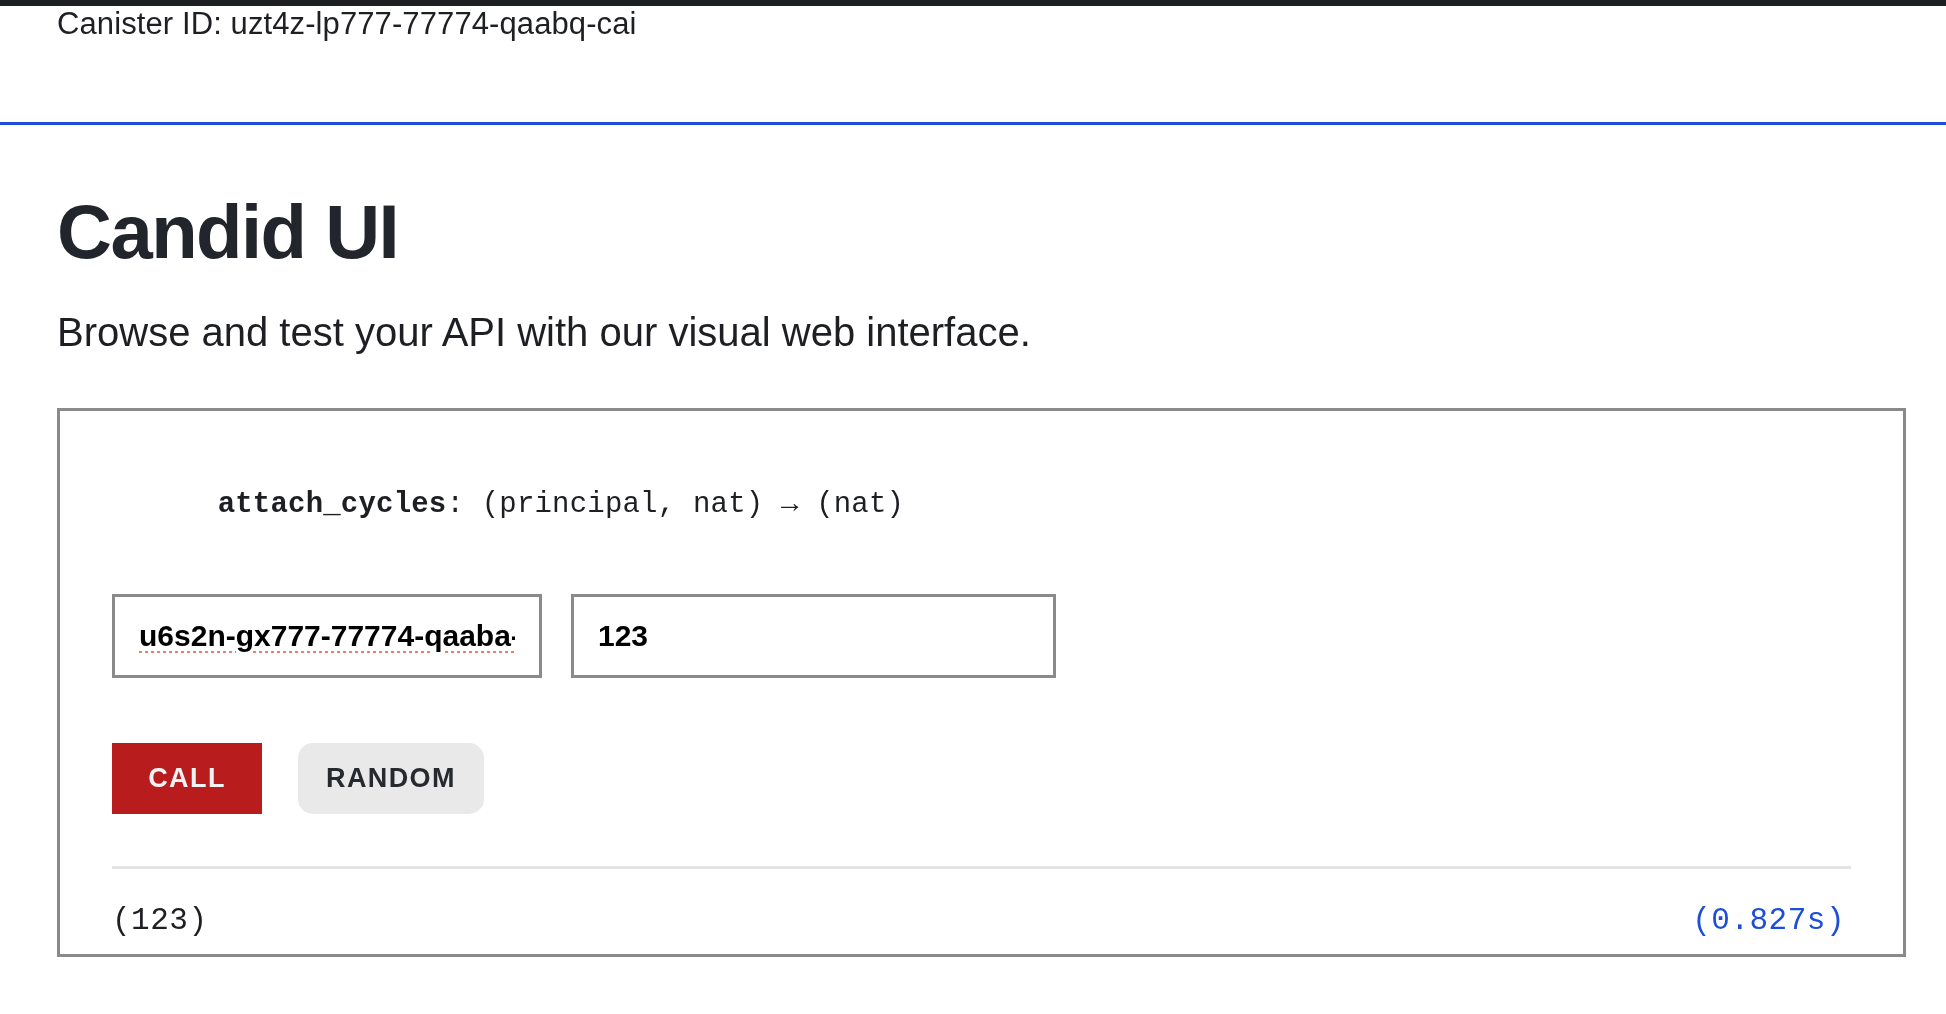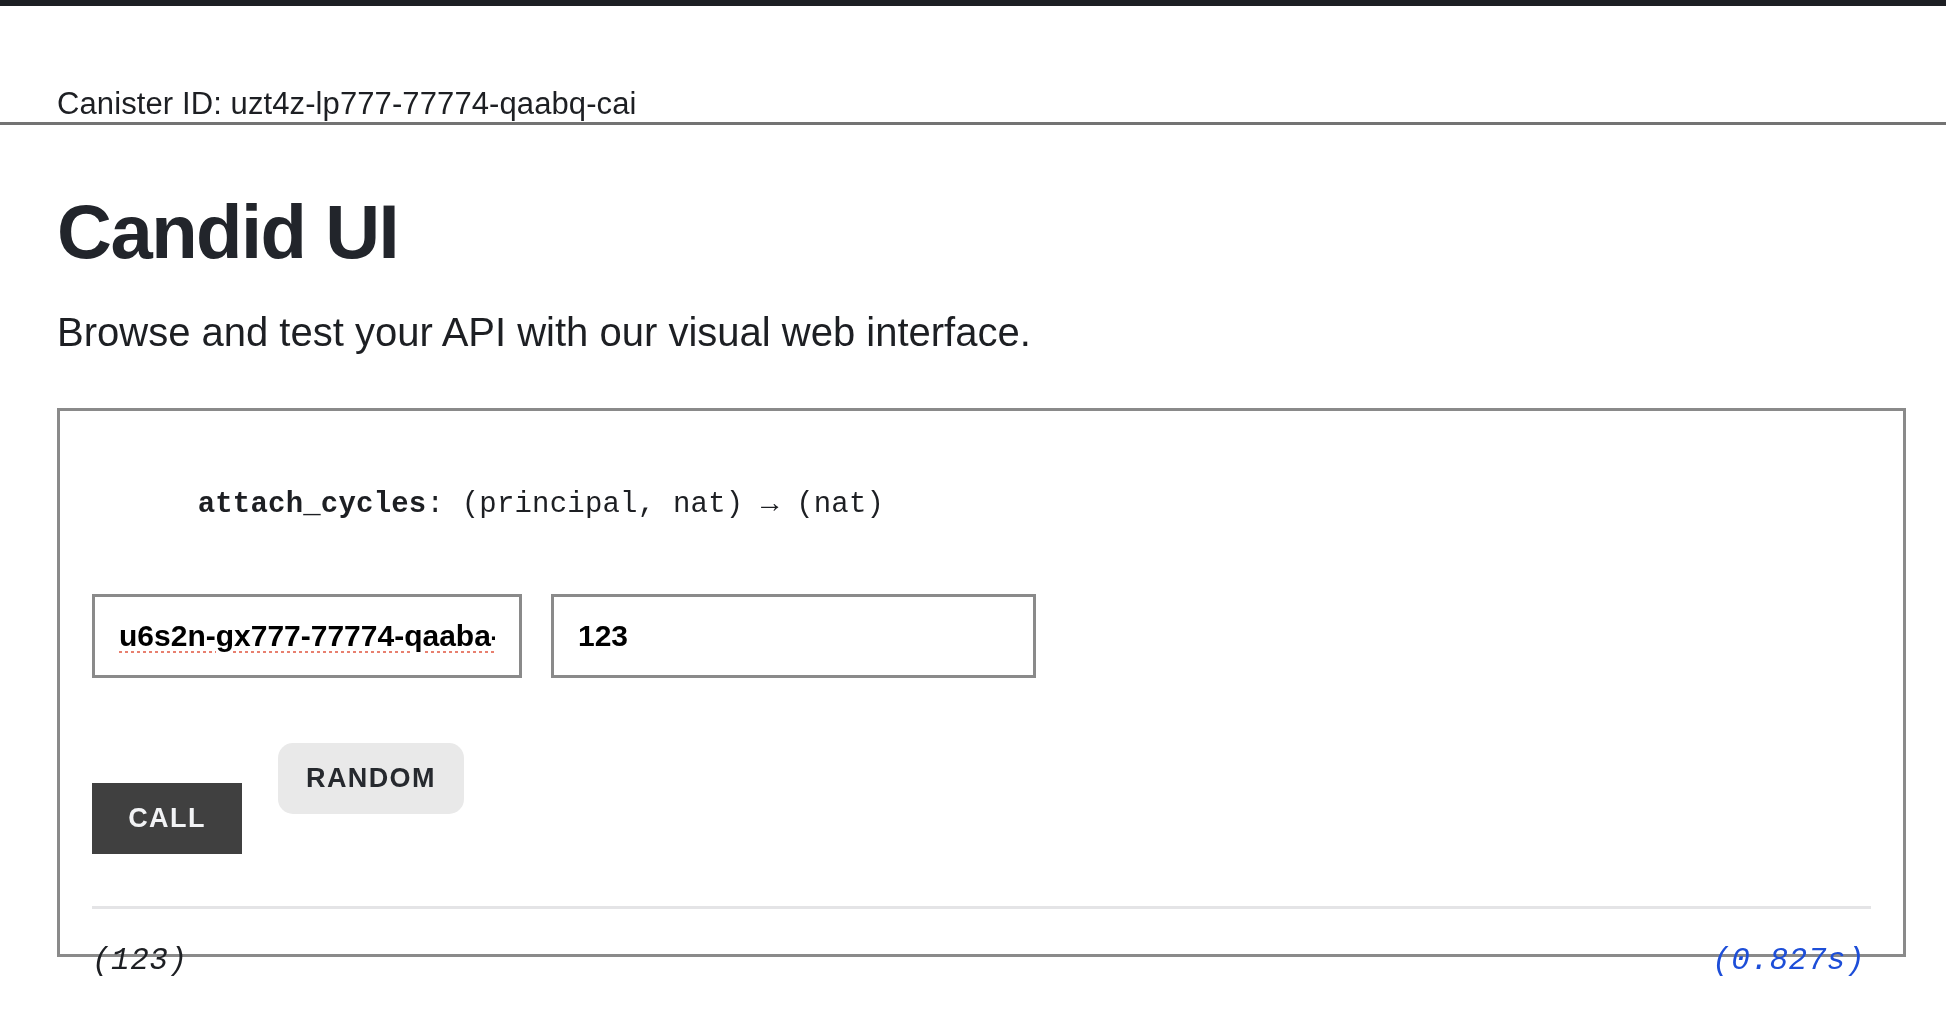--- a/index.html
+++ b/index.html
@@ -18,24 +18,24 @@
   
   .top-strip {
     height: 6px;
     background: #1d1f23;
     width: 100%;
   }
 
   
   .header {
     height: 119px;
-    border-bottom: 3px solid #737373;
+    border-bottom: 3px solid #1d4ed8;
     box-sizing: border-box;
     display: flex;
-    align-items: flex-end;
+    align-items: flex-start;
     padding-left: 57px;
   }
   .canister-id {
     font-size: 31px;
     color: #1d1f23;
     letter-spacing: 0.1px;
   }
 
   
   .main {
@@ -56,21 +56,21 @@
     line-height: 1;
   }
 
   
   .card {
     margin-top: 56px;
     border: 3px solid #8a8a8a;
     box-sizing: border-box;
     width: 1849px;
     height: 549px;
-    padding: 0 32px;
+    padding: 0 52px;
     background: #fff;
   }
 
   .signature {
     font-family: "Liberation Mono", "DejaVu Sans Mono", monospace;
     font-size: 29px;
     color: #1d1f23;
     padding-top: 44px;
     letter-spacing: 0.2px;
     white-space: pre;
@@ -121,45 +121,43 @@
     font-family: "Liberation Sans", sans-serif;
     font-size: 27px;
     font-weight: bold;
     letter-spacing: 1.4px;
     cursor: pointer;
     height: 71px;
     border-radius: 0;
     padding: 0 28px;
   }
   .btn-call {
-    background: #404040;
+    background: #b91c1c;
     color: #f2f3f5;
     min-width: 150px;
-    margin-top: 40px;
   }
   .btn-random {
     background: #e9e9e9;
     color: #26292e;
     min-width: 180px;
     border-radius: 15px;
   }
 
   
   .divider {
     border-top: 3px solid #e4e4e6;
     margin-top: 52px;
   }
   .result-row {
     display: flex;
     align-items: baseline;
     justify-content: space-between;
     margin-top: 34px;
     font-family: "Liberation Mono", "DejaVu Sans Mono", monospace;
     font-size: 31px;
-    font-style: italic;
   }
   .result-value {
     color: #1d1f23;
     letter-spacing: 0.5px;
   }
   .result-timing {
     color: #1d4ed8;
     letter-spacing: 0.5px;
     padding-right: 6px;
   }

